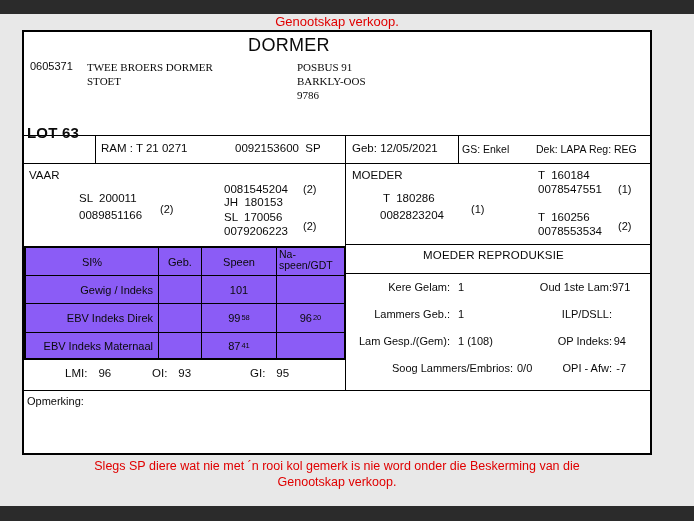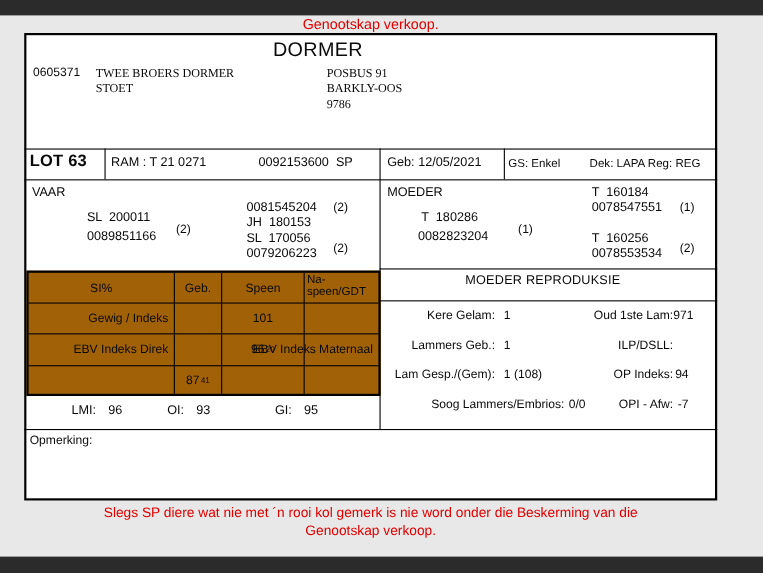--- a/index.html
+++ b/index.html
@@ -23,21 +23,21 @@
   .hline{height:1px;background:#000;}
   .vline{width:1px;background:#000;}
   .t{white-space:pre;font-size:11px;line-height:13px;}
   .t115{font-size:11.5px;}
   .t105{font-size:10.5px;}
   .title{left:22px;width:534px;top:35px;text-align:center;font-size:18px;letter-spacing:.3px;}
   .lot{font-size:15px;font-weight:bold;letter-spacing:.2px;}
   .stack{line-height:14px;font-family:Liberation Serif, serif;}
   .contacts{line-height:14.5px;}
   
-  .itable{left:24px;top:246px;width:322px;height:114px;border:2px solid #000;box-sizing:border-box;background:#a16207;
+  .itable{left:24px;top:246px;width:322px;height:114px;border:2px solid #000;box-sizing:border-box;background:#8b5cf6;
           display:grid;grid-template-columns:133px 43px 75px 67px;grid-template-rows:28px 28px 29px 25px;}
   .itable>div{border-right:1px solid #000;border-bottom:1px solid #000;box-sizing:border-box;
               display:flex;align-items:center;justify-content:center;font-size:11px;}
   .itable>div:nth-child(4n){border-right:none;}
   .itable>div:nth-child(n+13){border-bottom:none;}
   .itable .lab{justify-content:flex-end;padding-right:5px;white-space:pre;}
   .itable .hd-na{justify-content:flex-start;padding:0 0 0 2px;line-height:11px;font-size:10.5px;white-space:normal;align-items:flex-start;padding-top:1px;}
   .itable sub{font-size:7.5px;vertical-align:-3px;line-height:0;margin-left:1px;}
   .summary-pair{top:367px;font-size:11.5px;}
   .summary-pair .v{margin-left:11px;}
@@ -67,21 +67,21 @@
   <div class="abs t" style="left:30px;top:60px;">0605371</div>
   <div class="abs t stack" style="left:87px;top:60px;"><span>TWEE BROERS DORMER</span><br><span>STOET</span></div>
   <div class="abs t stack" style="left:297px;top:60px;"><span>POSBUS 91</span><br><span>BARKLY-OOS</span><br><span>9786</span></div>
 
   <div class="abs hline" style="left:22px;top:135px;width:630px;"></div>
   <div class="abs hline" style="left:22px;top:163px;width:630px;"></div>
   <div class="abs vline" style="left:95px;top:135px;height:28px;"></div>
   <div class="abs vline" style="left:458px;top:135px;height:28px;"></div>
   <div class="abs vline" style="left:345px;top:135px;height:255px;"></div>
 
-  <div class="abs lot" style="left:27px;top:138px;">LOT 63</div>
+  <div class="abs lot" style="left:27px;top:124px;">LOT 63</div>
   <div class="abs t t115" style="left:101px;top:142px;">RAM : T 21 0271</div>
   <div class="abs t t115" style="left:235px;top:142px;">0092153600  SP</div>
   <div class="abs t t115" style="left:352px;top:142px;">Geb: 12/05/2021</div>
   <div class="abs t t105" style="left:462px;top:143px;">GS: Enkel</div>
   <div class="abs t t105" style="left:536px;top:143px;">Dek: LAPA Reg: REG</div>
 
   <div class="abs t t115" style="left:29px;top:169px;">VAAR</div>
   <div class="abs t t115" style="left:79px;top:192px;">SL  200011</div>
   <div class="abs t t115" style="left:79px;top:209px;">0089851166</div>
   <div class="abs t" style="left:160px;top:203px;">(2)</div>
@@ -111,20 +111,24 @@
 
     <div class="lab">Gewig / Indeks</div>
     <div></div>
     <div>
         <span>101</span>
       </div>
     <div></div>
 
     <div class="lab">EBV Indeks Direk</div>
     <div></div>
+    <div>
+        <span>99</span>
+        <sub>58</sub>
+      </div>
     <div>
         <span>96</span>
         <sub>20</sub>
       </div>
 
     <div class="lab">EBV Indeks Maternaal</div>
     <div></div>
     <div>
         <span>87</span>
         <sub>41</sub>

